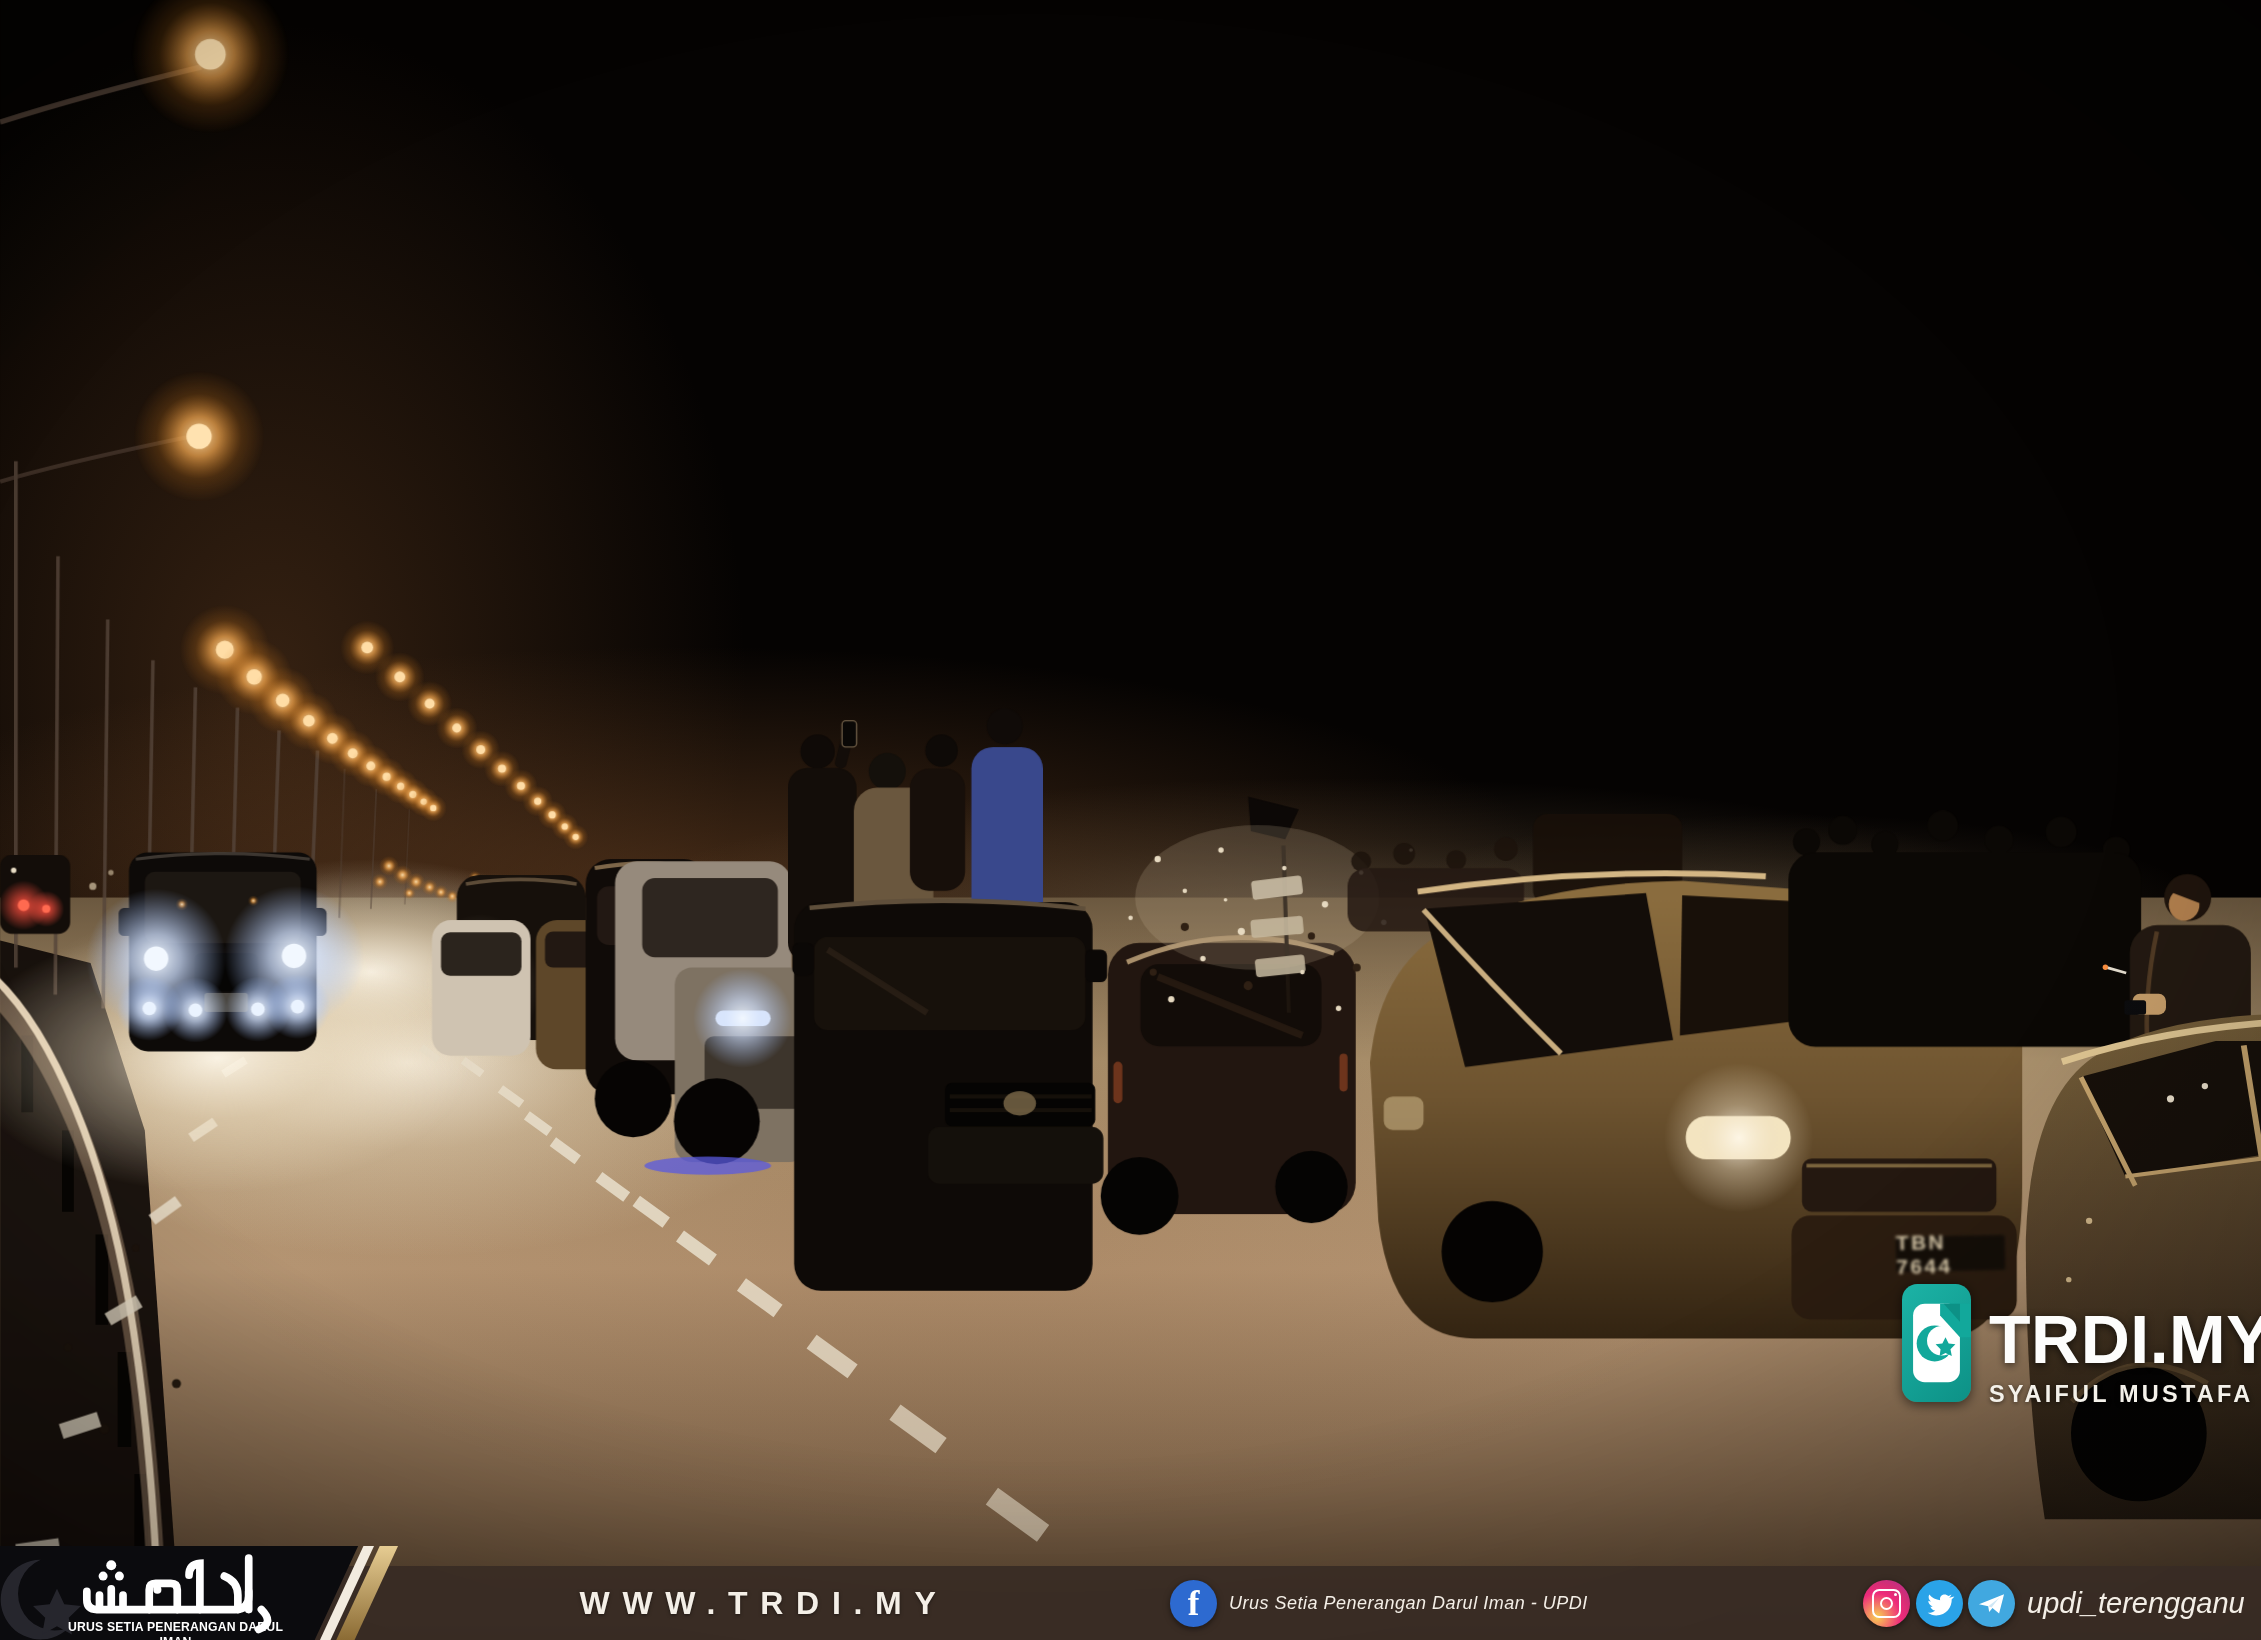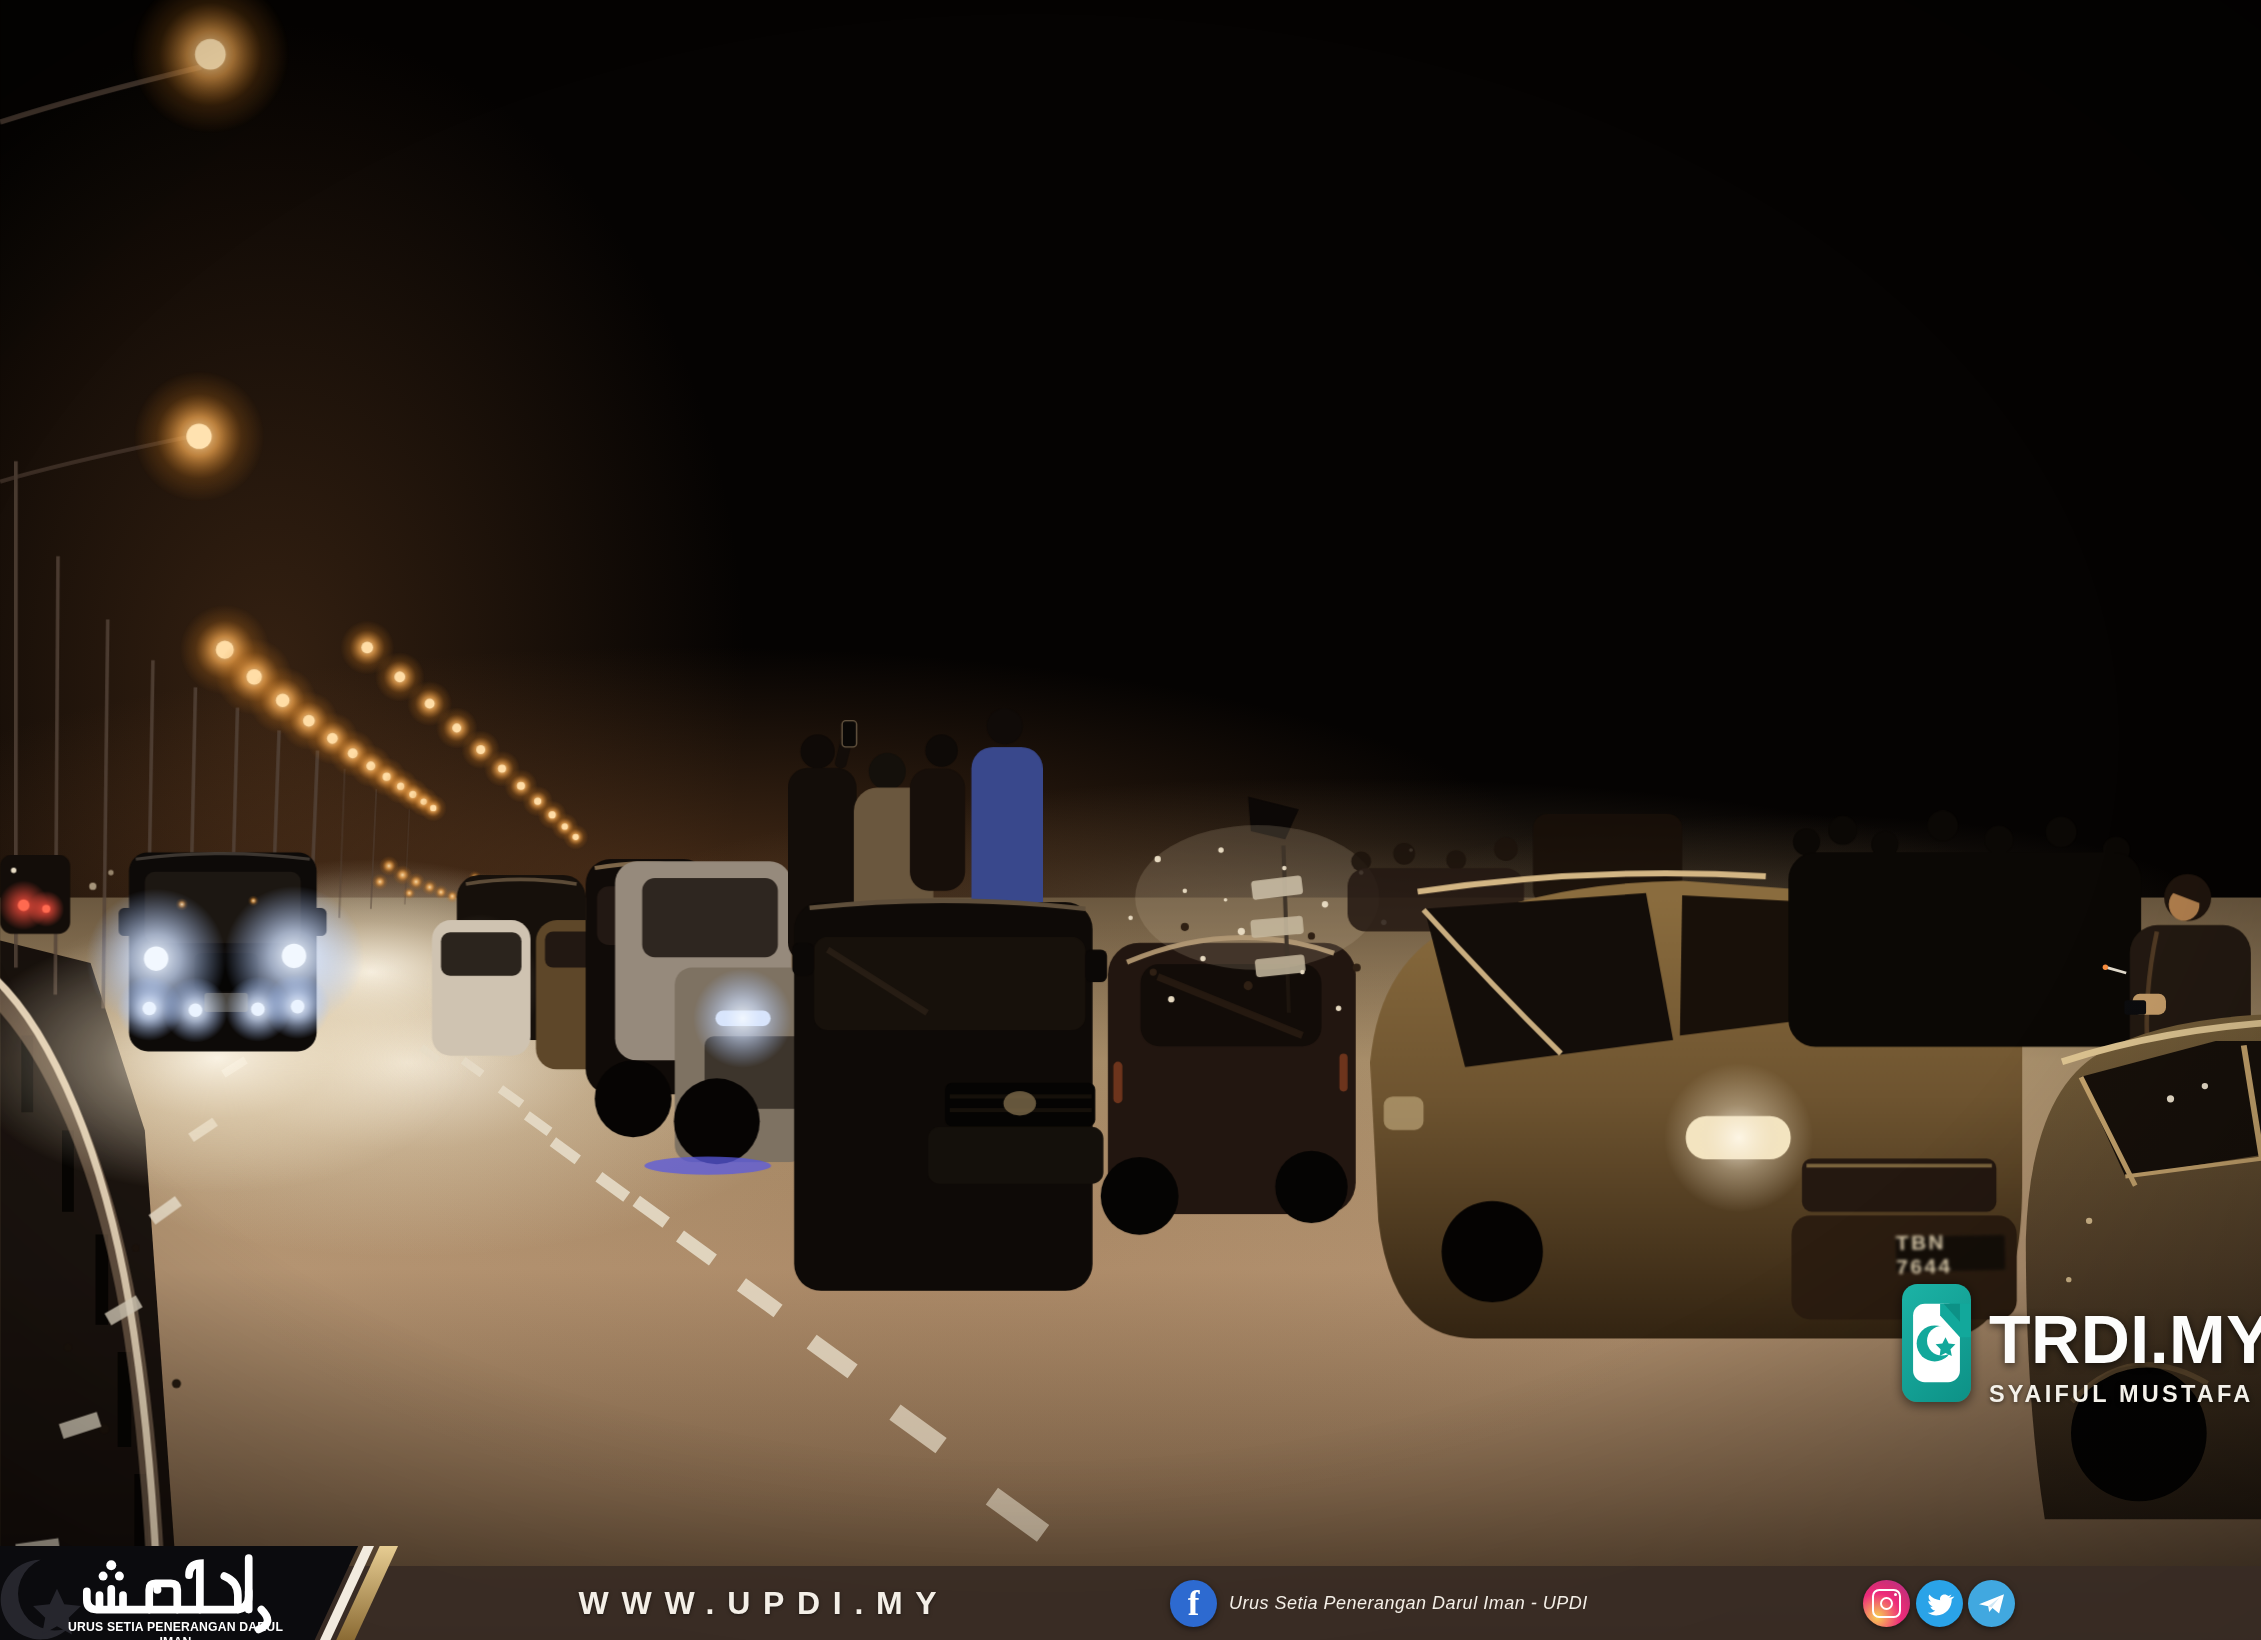--- a/index.html
+++ b/index.html
@@ -488,21 +488,21 @@
           <path d="M255,-10 Q320,82 255,175 Q190,82 255,-10 Z"></path>
           <path d="M255,30 Q300,82 255,134 Q210,82 255,30 Z" stroke-width="10"></path>
           <path d="M0,82 Q42,40 85,82 Q42,124 0,82" stroke-width="10"></path>
           <path d="M170,82 Q212,40 255,82 Q212,124 170,82" stroke-width="10"></path>
         </g>
       </pattern>
     </defs>
     <rect width="100%" height="100%" fill="url(#batik)"></rect>
   </svg>
 
-  <div class="fitem site">WWW.UPDI.MY</div>
+  <div class="fitem site">WWW.TRDI.MY</div>
 
   <div class="ico ico-fb">
     <span>f</span>
   </div>
   <div class="fitem fb-label">Urus Setia Penerangan Darul Iman - UPDI</div>
 
   <div class="ico ico-ig">
     <div class="ig-frame">
           <div class="ig-lens"></div>
           <div class="ig-dot"></div>
@@ -515,20 +515,21 @@
         c-2,1 -5,1 -7,0 c2,7 8,12 15,12 c-6,5 -14,8 -23,7 c8,5 17,8 26,8 c31,0 48,-26 47,-49
         c3,-2 6,-5 8,-8 Z"></path>
     </svg>
   </div>
   <div class="ico ico-tg">
     <svg width="33" height="33" viewBox="0 0 100 100">
       <polygon points="12,52 88,22 73,80 53,64 43,76 40,58" fill="#fff"></polygon>
       <polygon points="40,58 73,33 50,62" fill="#cfe7f5"></polygon>
     </svg>
   </div>
+  <div class="fitem handle">updi_terengganu</div>
 </div>
 
 <div class="banner">
   <div class="blk"></div>
   <div class="st-w"></div>
   <div class="st-g"></div>
   <svg width="407" height="95" style="position:absolute;left:0;top:0;" viewBox="0 0 900 209">
 
     <g opacity=".55" fill="#3d3d48">
       <path d="M60,20 a88,88 0 1 0 62,150 a70,70 0 1 1 -62,-150 Z" transform="translate(30,10)"></path>

